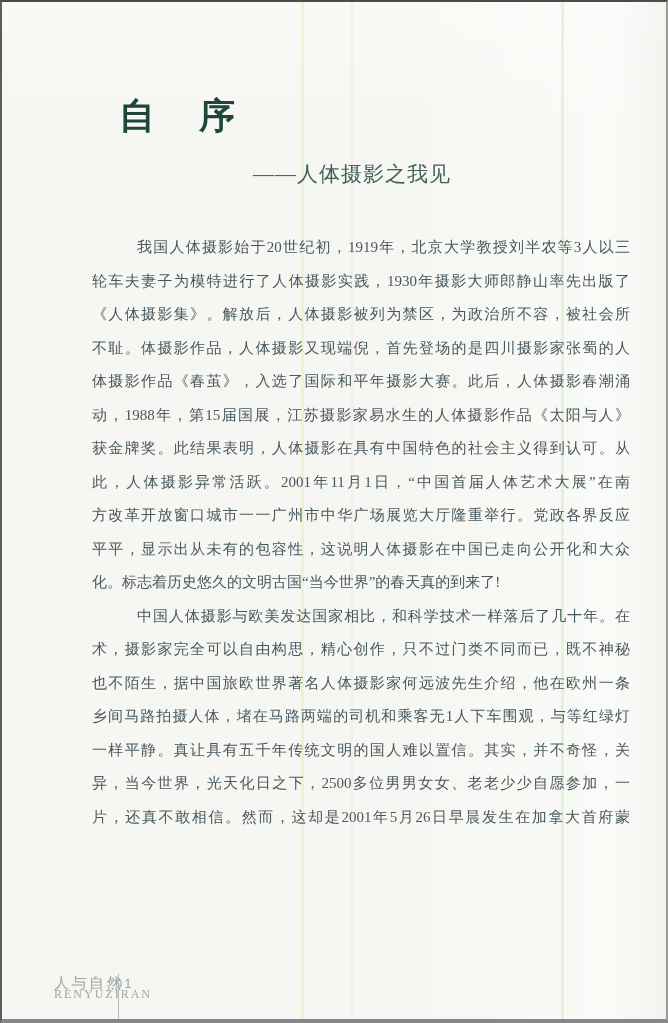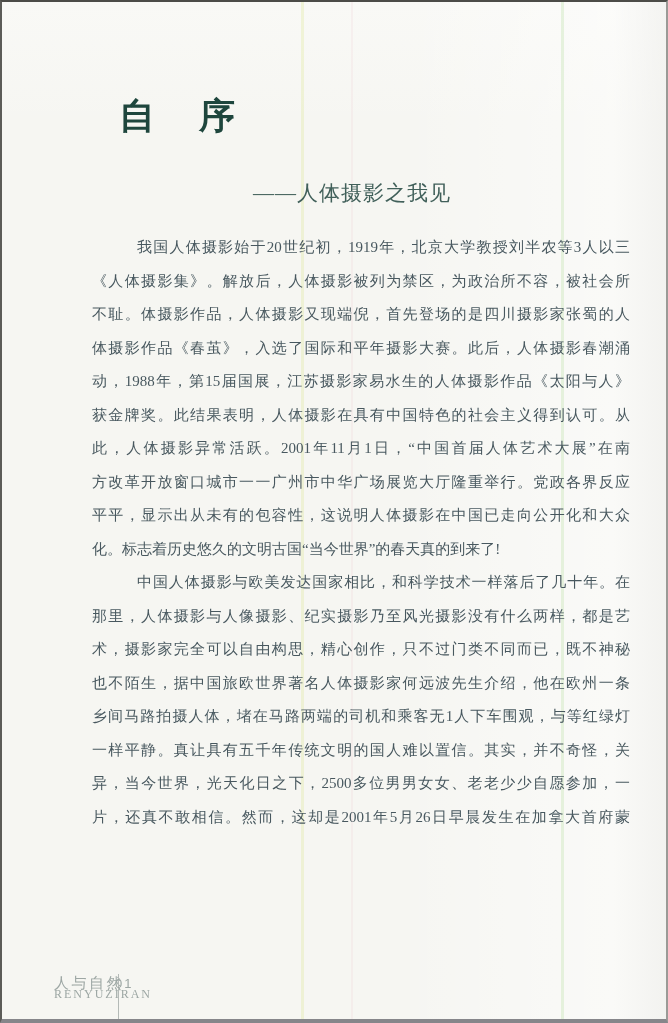--- a/index.html
+++ b/index.html
@@ -31,21 +31,21 @@
     top: 90px;
     margin: 0;
     font-size: 36px;
     font-weight: bold;
     letter-spacing: 4px;
     color: var(--title_color, #1e463d);
   }
   .subtitle {
     position: absolute;
     left: 251px;
-    top: 177px;
+    top: 158px;
     font-size: 21px;
     letter-spacing: 1px;
     color: var(--subtitle_color, #41605a);
   }
 
   .bodytext {
     position: absolute;
     left: 90px;
     top: 229px;
     width: 538px;
@@ -104,32 +104,32 @@
 
   <div class="streak streak-1"></div>
   <div class="streak streak-2"></div>
   <div class="streak streak-3"></div>
 
   <h1 class="title">自　序</h1>
   <div class="subtitle">——人体摄影之我见</div>
 
   <div class="bodytext">
     <div class="line indent">我国人体摄影始于20世纪初，1919年，北京大学教授刘半农等3人以三</div>
+    <div class="line">轮车夫妻子为模特进行了人体摄影实践，1930年摄影大师郎静山率先出版了</div>
     <div class="line">《人体摄影集》。解放后，人体摄影被列为禁区，为政治所不容，被社会所</div>
     <div class="line">不耻。体摄影作品，人体摄影又现端倪，首先登场的是四川摄影家张蜀的人</div>
     <div class="line">体摄影作品《春茧》，入选了国际和平年摄影大赛。此后，人体摄影春潮涌</div>
     <div class="line">动，1988年，第15届国展，江苏摄影家易水生的人体摄影作品《太阳与人》</div>
     <div class="line">获金牌奖。此结果表明，人体摄影在具有中国特色的社会主义得到认可。从</div>
     <div class="line">此，人体摄影异常活跃。2001年11月1日，“中国首届人体艺术大展”在南</div>
     <div class="line">方改革开放窗口城市一一广州市中华广场展览大厅隆重举行。党政各界反应</div>
     <div class="line">平平，显示出从未有的包容性，这说明人体摄影在中国已走向公开化和大众</div>
     <div class="line para-end">化。标志着历史悠久的文明古国“当今世界”的春天真的到来了!</div>
 
     <div class="line indent">中国人体摄影与欧美发达国家相比，和科学技术一样落后了几十年。在</div>
-    <div class="line">那里，人体摄影与人像摄影、纪实摄影乃至风光摄影没有什么两样，都是艺</div>
     <div class="line">术，摄影家完全可以自由构思，精心创作，只不过门类不同而已，既不神秘</div>
     <div class="line">也不陌生，据中国旅欧世界著名人体摄影家何远波先生介绍，他在欧州一条</div>
     <div class="line">乡间马路拍摄人体，堵在马路两端的司机和乘客无1人下车围观，与等红绿灯</div>
     <div class="line">一样平静。真让具有五千年传统文明的国人难以置信。其实，并不奇怪，关</div>
     <div class="line">异，当今世界，光天化日之下，2500多位男男女女、老老少少自愿参加，一</div>
     <div class="line">片，还真不敢相信。然而，这却是2001年5月26日早晨发生在加拿大首府蒙</div>
   </div>
 
   <div class="footer">
     <div class="series-cn">人与自然</div>

